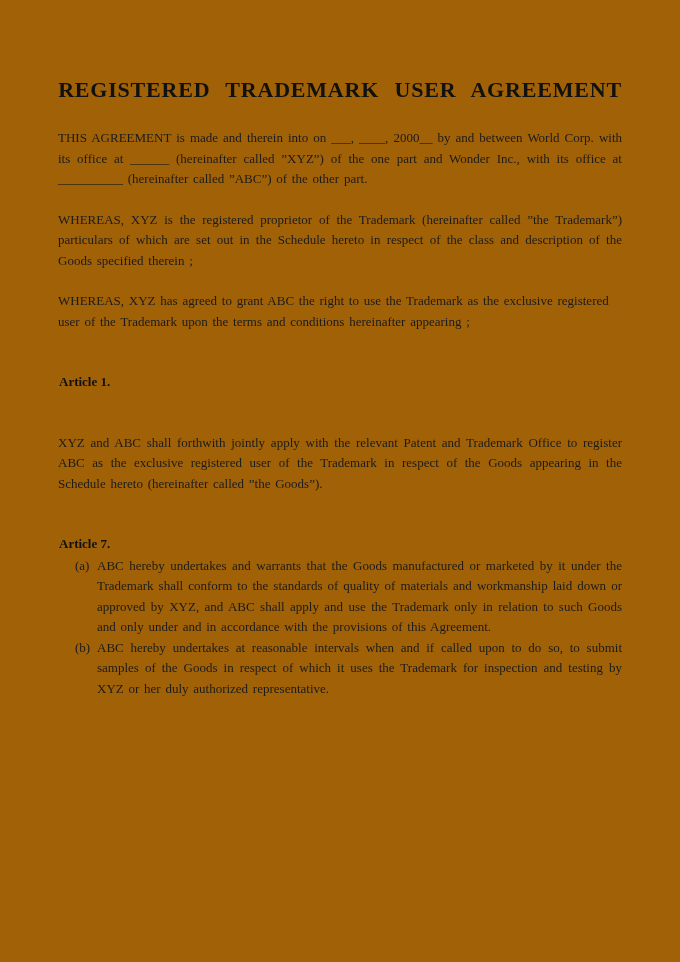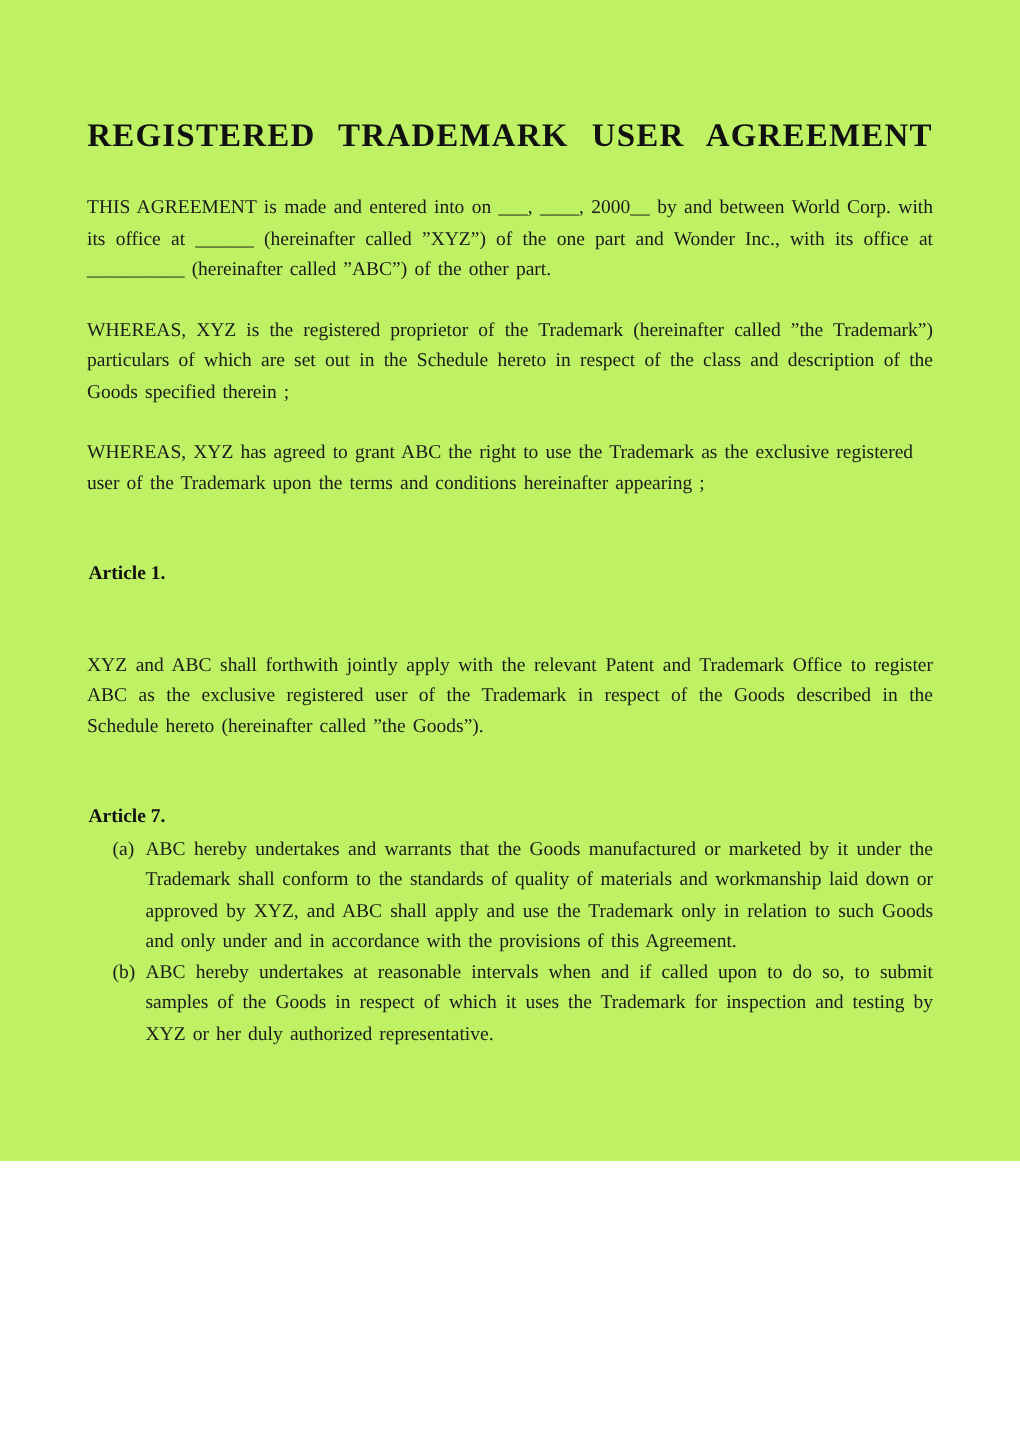--- a/index.html
+++ b/index.html
@@ -10,23 +10,23 @@
   body {
     width: 680px;
     height: 962px;
     overflow: hidden;
     font-family: "Liberation Serif", "DejaVu Serif", serif;
     color: #1b1b1b;
   }
   .page {
     box-sizing: border-box;
     width: 680px;
-    height: 774px;
+    height: 962px;
     padding: 76px 58px 0 58px;
-    background: #bef264;
+    background: #a16207;
   }
   .doc-title {
     font-size: 22px;
     line-height: 28px;
     font-weight: 700;
     text-align: center;
     margin: 0 0 24px 0;
     letter-spacing: 0.8px;
     word-spacing: 9px;
     white-space: nowrap;
@@ -75,34 +75,34 @@
     white-space: pre-wrap;
   }
 </style>
 </head>
 <body>
 
 <div class="page">
 
   <h1 class="doc-title">REGISTERED TRADEMARK USER AGREEMENT</h1>
 
-  <p class="para">THIS AGREEMENT is made and entered into on ___, ____, 2000__ by and between World Corp. with its office at ______ (hereinafter called ”XYZ”) of the one part and Wonder Inc., with its office at __________ (hereinafter called ”ABC”) of the other part.</p>
+  <p class="para">THIS AGREEMENT is made and therein into on ___, ____, 2000__ by and between World Corp. with its office at ______ (hereinafter called ”XYZ”) of the one part and Wonder Inc., with its office at __________ (hereinafter called ”ABC”) of the other part.</p>
 
   <p class="para">WHEREAS, XYZ is the registered proprietor of the Trademark (hereinafter called ”the Trademark”) particulars of which are set out in the Schedule hereto in respect of the class and description of the Goods specified therein ;</p>
 
   <p class="para">WHEREAS, XYZ has agreed to grant ABC the right to use the Trademark as the exclusive registered
 user of the Trademark upon the terms and conditions hereinafter appearing ;</p>
 
 
   <section class="article">
     <h2 class="article-heading">Article 1.</h2>
   </section>
 
   <section class="article">
-    <p class="article-body">XYZ and ABC shall forthwith jointly apply with the relevant Patent and Trademark Office to register ABC as the exclusive registered user of the Trademark in respect of the Goods described in the Schedule hereto (hereinafter called ”the Goods”).</p>
+    <p class="article-body">XYZ and ABC shall forthwith jointly apply with the relevant Patent and Trademark Office to register ABC as the exclusive registered user of the Trademark in respect of the Goods appearing in the Schedule hereto (hereinafter called ”the Goods”).</p>
   </section>
 
   <section class="article">
     <h2 class="article-heading">Article 7.</h2>
     <div class="clause">
       <span class="clause-label">(a)</span>
       <span class="clause-text">ABC hereby undertakes and warrants that the Goods manufactured or marketed by it under the Trademark shall conform to the standards of quality of materials and workmanship laid down or approved by XYZ, and ABC shall apply and use the Trademark only in relation to such Goods and only under and in accordance with the provisions of this Agreement.</span>
     </div>
     <div class="clause">
       <span class="clause-label">(b)</span>

